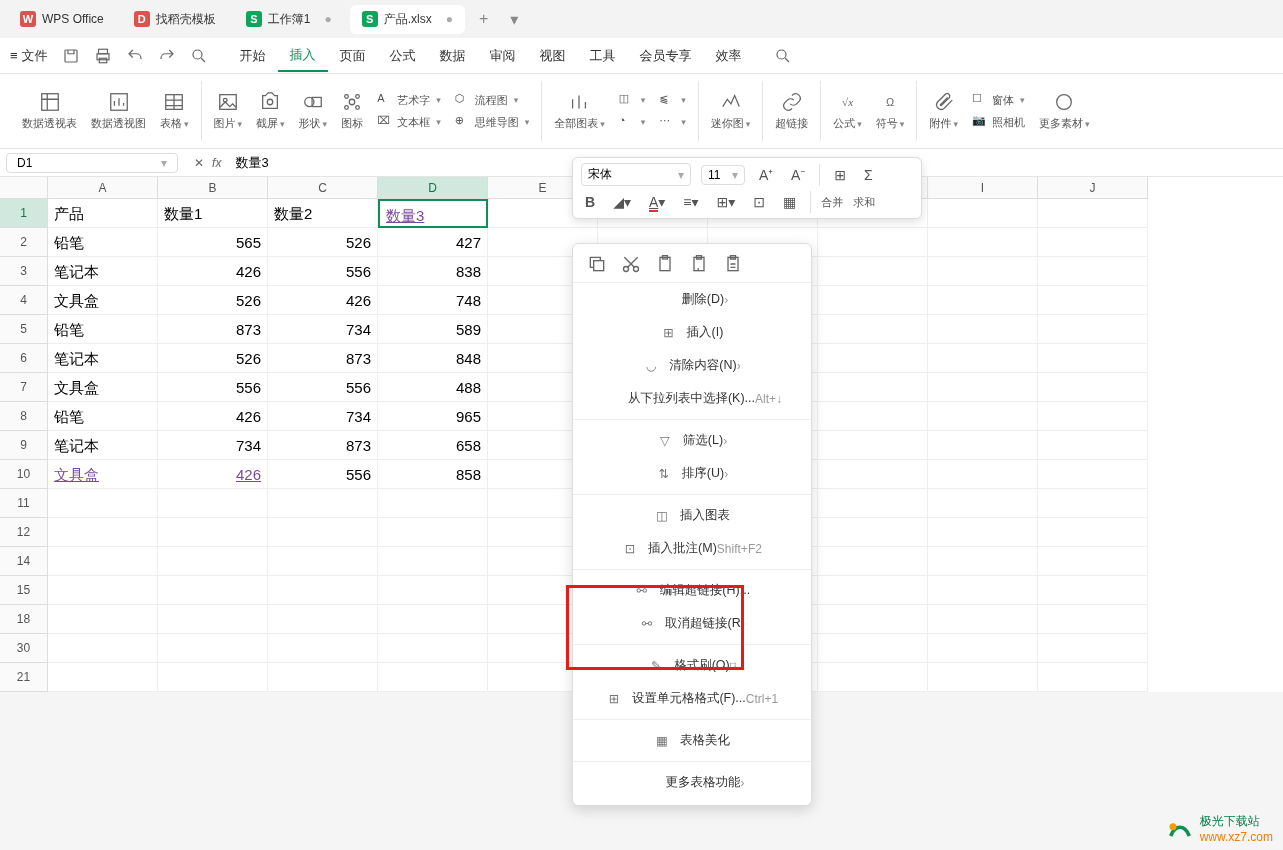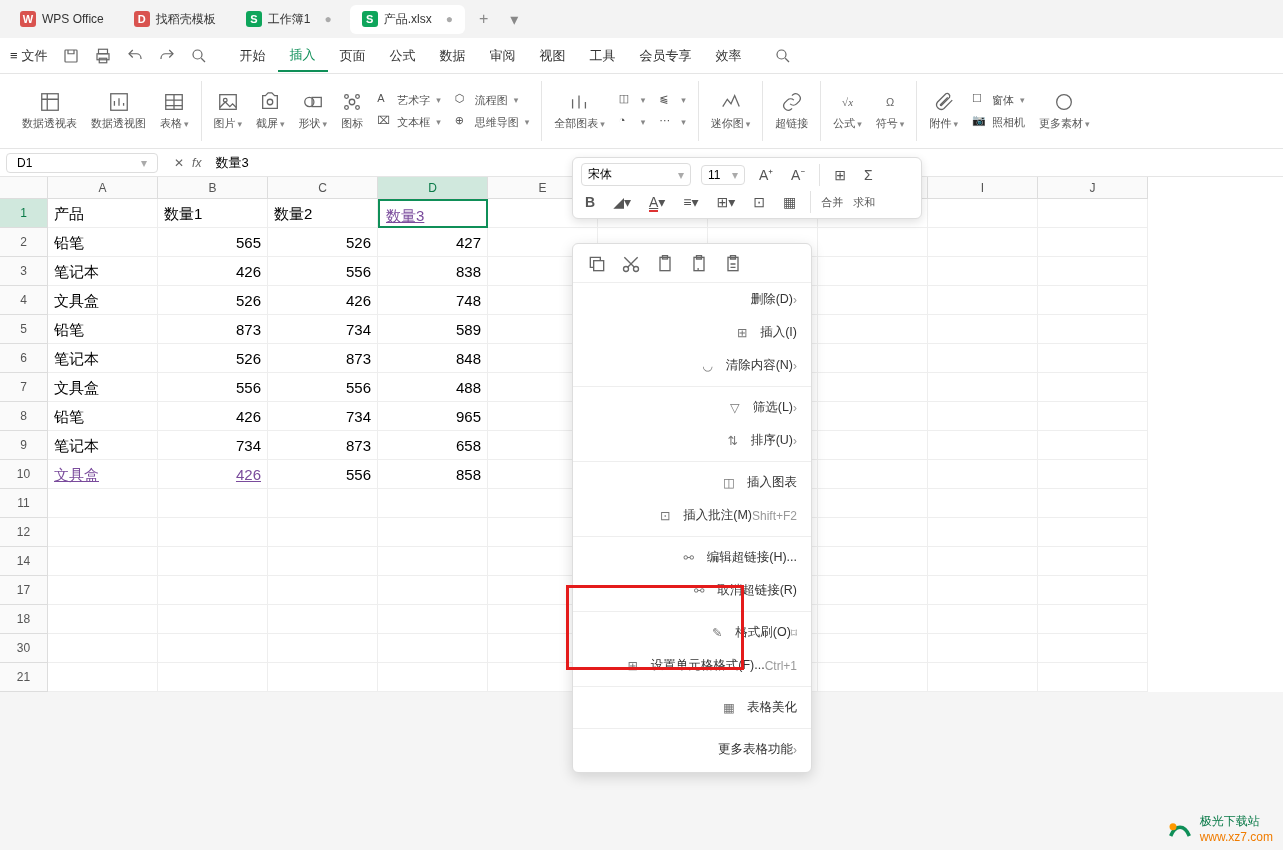--- a/index.html
+++ b/index.html
@@ -28,21 +28,21 @@
 .ribbon-group { display: flex; align-items: center; gap: 14px; padding: 0 12px; height: 60px; border-right: 1px solid #e5e5e5; }
 .ribbon-group:last-child { border-right: none; }
 .ribbon-btn { display: flex; flex-direction: column; align-items: center; gap: 3px; font-size: 11px; color: #555; cursor: pointer; }
 .ribbon-btn .ricon { width: 22px; height: 22px; display: inline-flex; align-items: center; justify-content: center; color: #666; }
 .ribbon-small-col { display: flex; flex-direction: column; gap: 6px; }
 .ribbon-small { display: flex; align-items: center; gap: 4px; font-size: 11px; color: #555; cursor: pointer; }
 .dropdown-arrow::after { content: "▾"; font-size: 9px; color: #888; margin-left: 2px; }
 
 
 .refbar { height: 28px; background: #fff; display: flex; align-items: center; border-bottom: 1px solid #e5e5e5; }
-.cellref { width: 152px; border: 1px solid #ddd; margin: 0 6px; padding: 2px 10px; font-size: 12px; border-radius: 4px; display: flex; align-items: center; justify-content: space-between; }
+.cellref { width: 172px; border: 1px solid #ddd; margin: 0 6px; padding: 2px 10px; font-size: 12px; border-radius: 4px; display: flex; align-items: center; justify-content: space-between; }
 .fx-area { display: flex; align-items: center; gap: 8px; margin-left: 10px; font-size: 12px; color: #666; }
 .fx-input { border: none; outline: none; font-size: 13px; margin-left: 6px; width: 200px; }
 
 
 .sheet-area { position: relative; background: #fff; }
 .colheads { display: flex; height: 22px; }
 .corner { width: 48px; border-right: 1px solid #ddd; border-bottom: 1px solid #ddd; background: #fafafa; }
 .colhead { width: 110px; border-right: 1px solid #ddd; border-bottom: 1px solid #ddd; background: #fafafa; text-align: center; font-size: 12px; color: #555; line-height: 22px; }
 .colhead.selected { background: #d0e8dd; color: #0a7a48; }
 .rows { }
@@ -62,21 +62,21 @@
 .mini-sel.font { width: 110px; }
 .mini-sel.size { width: 44px; }
 .mini-btn { padding: 2px 4px; font-size: 14px; color: #555; cursor: pointer; }
 .mini-sep { width: 1px; height: 22px; background: #e2e2e2; }
 .mini-label { font-size: 11px; color: #555; }
 
 
 .ctxmenu { position: absolute; left: 572px; top: 243px; width: 240px; background: #fff; border: 1px solid #ddd; border-radius: 6px; box-shadow: 0 4px 14px rgba(0,0,0,.15); padding: 6px 0; z-index: 20; }
 .ctx-iconrow { display: flex; align-items: center; gap: 14px; padding: 4px 14px 8px; border-bottom: 1px solid #eee; }
 .ctx-ic { width: 20px; height: 20px; color: #666; display: inline-flex; align-items: center; justify-content: center; }
-.ctx-item { display: flex; align-items: center; justify-content: flex-end; padding: 8px 14px; font-size: 12.5px; color: #333; cursor: pointer; }
+.ctx-item { display: flex; align-items: center; justify-content: center; padding: 8px 14px; font-size: 12.5px; color: #333; cursor: pointer; }
 .ctx-left { display: flex; align-items: center; gap: 10px; }
 .ctx-icon { width: 16px; height: 16px; color: #777; display: inline-flex; align-items: center; justify-content: center; }
 .ctx-right { color: #999; font-size: 12px; }
 .ctx-sep { height: 1px; background: #eee; margin: 4px 0; }
 
 
 .redbox { position: absolute; left: 566px; top: 585px; width: 178px; height: 85px; border: 3px solid #e41b1b; pointer-events: none; z-index: 40; }
 
 
 .watermark { position: absolute; right: 10px; bottom: 6px; font-size: 12px; color: #0a7a48; display: flex; align-items: center; gap: 6px; }
@@ -534,21 +534,21 @@
         <div class="cell"></div>
         <div class="cell"></div>
         <div class="cell"></div>
         <div class="cell"></div>
         <div class="cell"></div>
         <div class="cell"></div>
         <div class="cell"></div>
         <div class="cell"></div>
       </div>
       <div class="row">
-        <div class="rowhead">17</div>
+        <div class="rowhead">15</div>
         <div class="cell"></div>
         <div class="cell"></div>
         <div class="cell"></div>
         <div class="cell"></div>
         <div class="cell"></div>
         <div class="cell"></div>
         <div class="cell"></div>
         <div class="cell"></div>
         <div class="cell"></div>
         <div class="cell"></div>
@@ -672,20 +672,27 @@
         <span>插入(I)</span>
       </div>
     </div>
   <div class="ctx-item">
       <div class="ctx-left">
         <span class="ctx-icon">◡</span>
         <span>清除内容(N)</span>
       </div>
       <span class="ctx-right">›</span>
     </div>
+  <div class="ctx-item">
+      <div class="ctx-left">
+        <span class="ctx-icon"></span>
+        <span>从下拉列表中选择(K)...</span>
+      </div>
+      <span class="ctx-right">Alt+↓</span>
+    </div>
   <div class="ctx-sep"></div>
   <div class="ctx-item">
       <div class="ctx-left">
         <span class="ctx-icon">▽</span>
         <span>筛选(L)</span>
       </div>
       <span class="ctx-right">›</span>
     </div>
   <div class="ctx-item">
       <div class="ctx-left">

